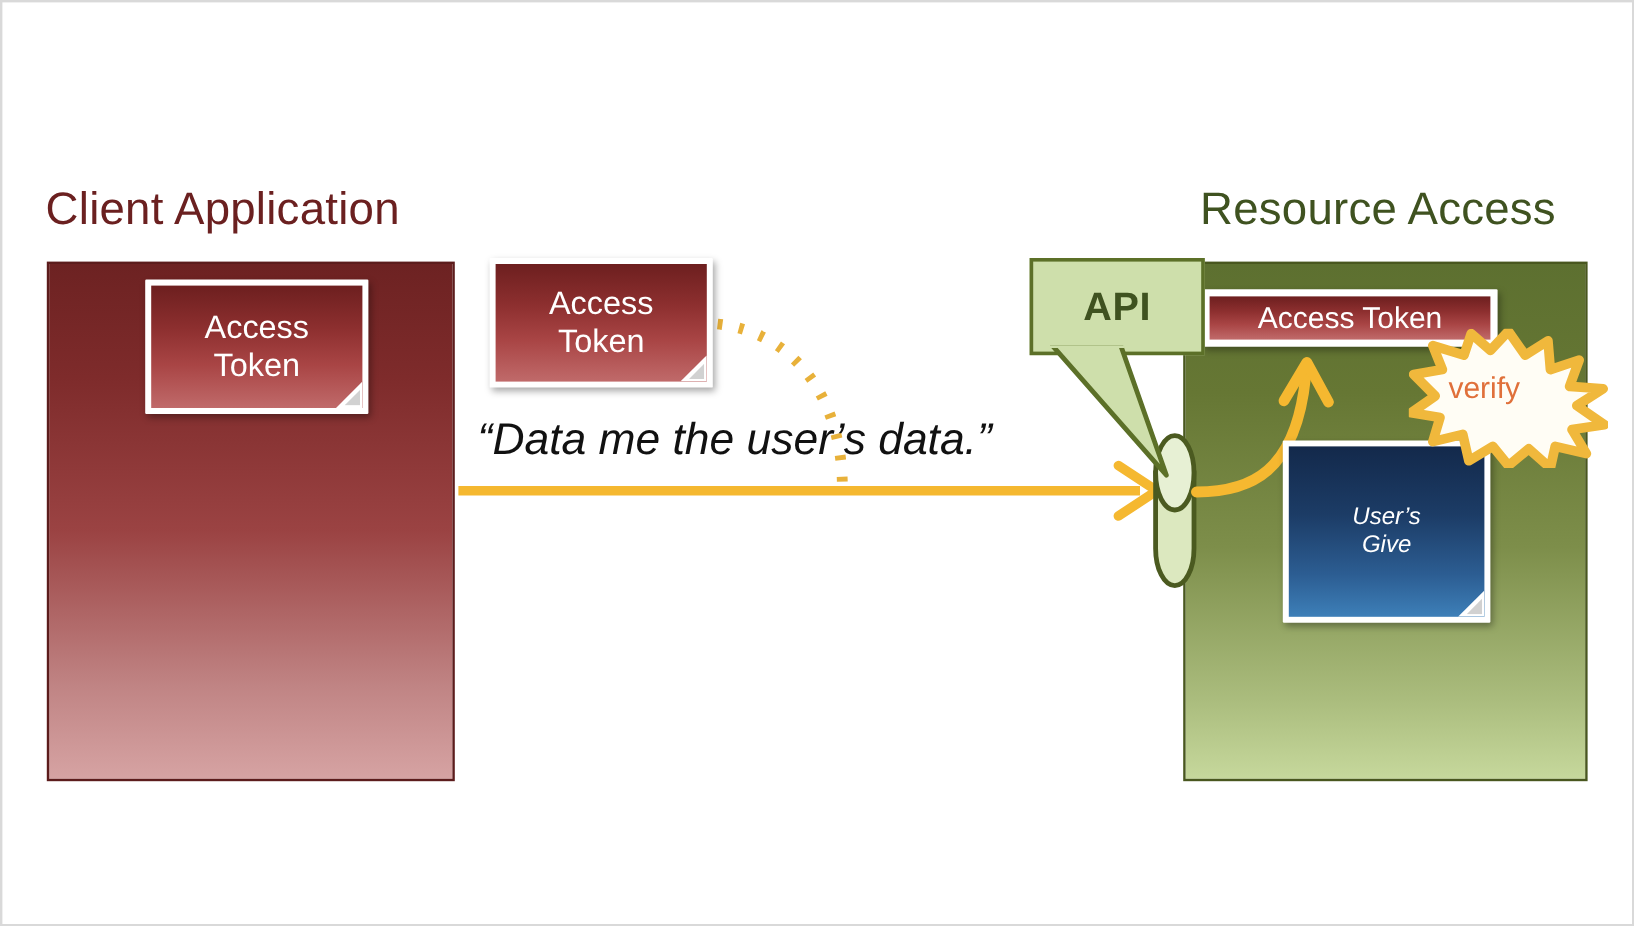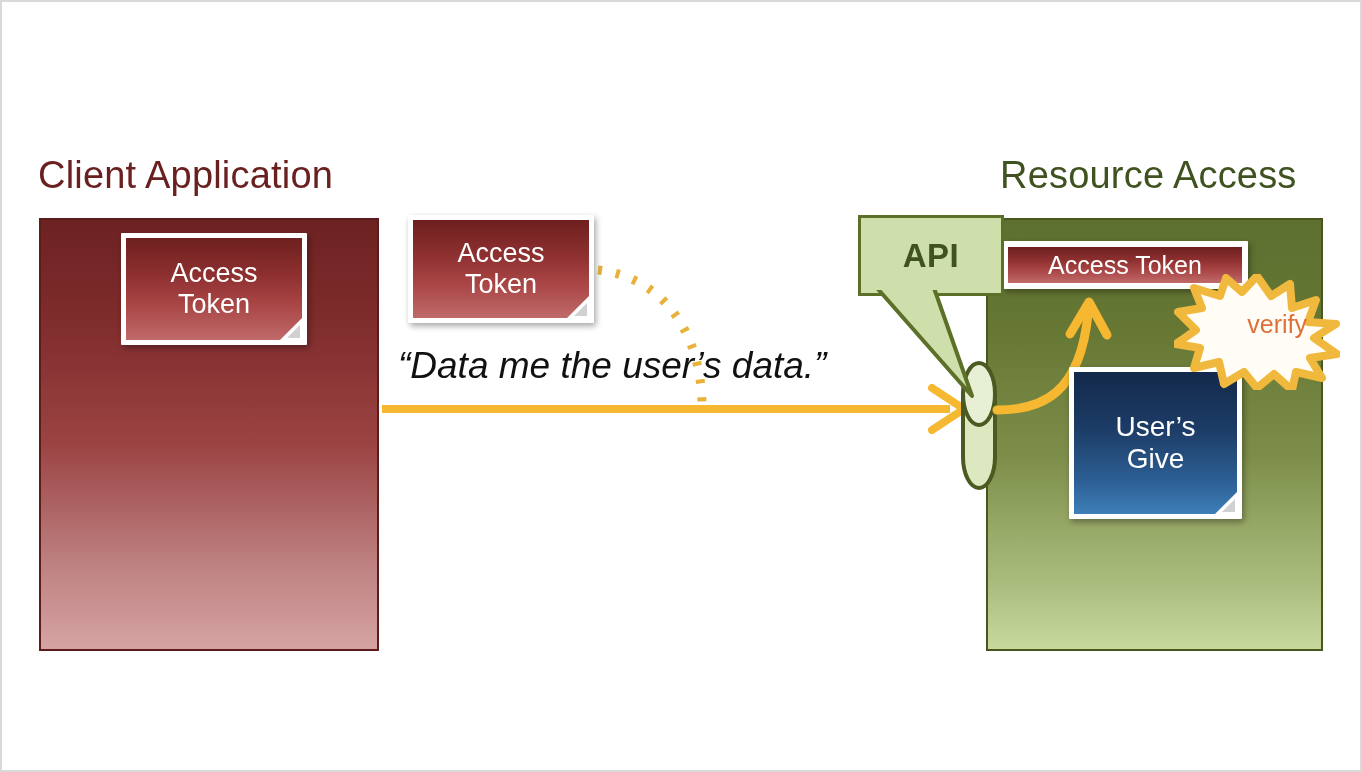--- a/index.html
+++ b/index.html
@@ -137,21 +137,21 @@
   }
   #server-token .note-inner { font-size: 25px; }
 
   
   #user-data {
     left: 1067px;
     top: 365px;
     width: 173px;
     height: 152px;
   }
-  #user-data .note-inner { font-size: 28px; }
+  #user-data .note-inner { font-size: 20px; font-style: italic; }
 
   
   #api-bubble {
     position: absolute;
     left: 816px;
     top: 213px;
     width: 146px;
     height: 81px;
     box-sizing: border-box;
     background: #cedfab;
@@ -207,21 +207,21 @@
     top: 272px;
     width: 166px;
     height: 116px;
     z-index: 7;
   }
   #verify-label {
     position: absolute;
     left: 1205px;
     top: 308px;
     width: 100px;
-    text-align: right;
+    text-align: left;
     font-size: 25px;
     color: #e0703a;
     z-index: 8;
     white-space: nowrap;
   }
 
   
   #client-panel, #server-panel { z-index: 1; }
   #client-token, #server-token, #user-data { z-index: 4; }
   #transit-token { z-index: 5; }

